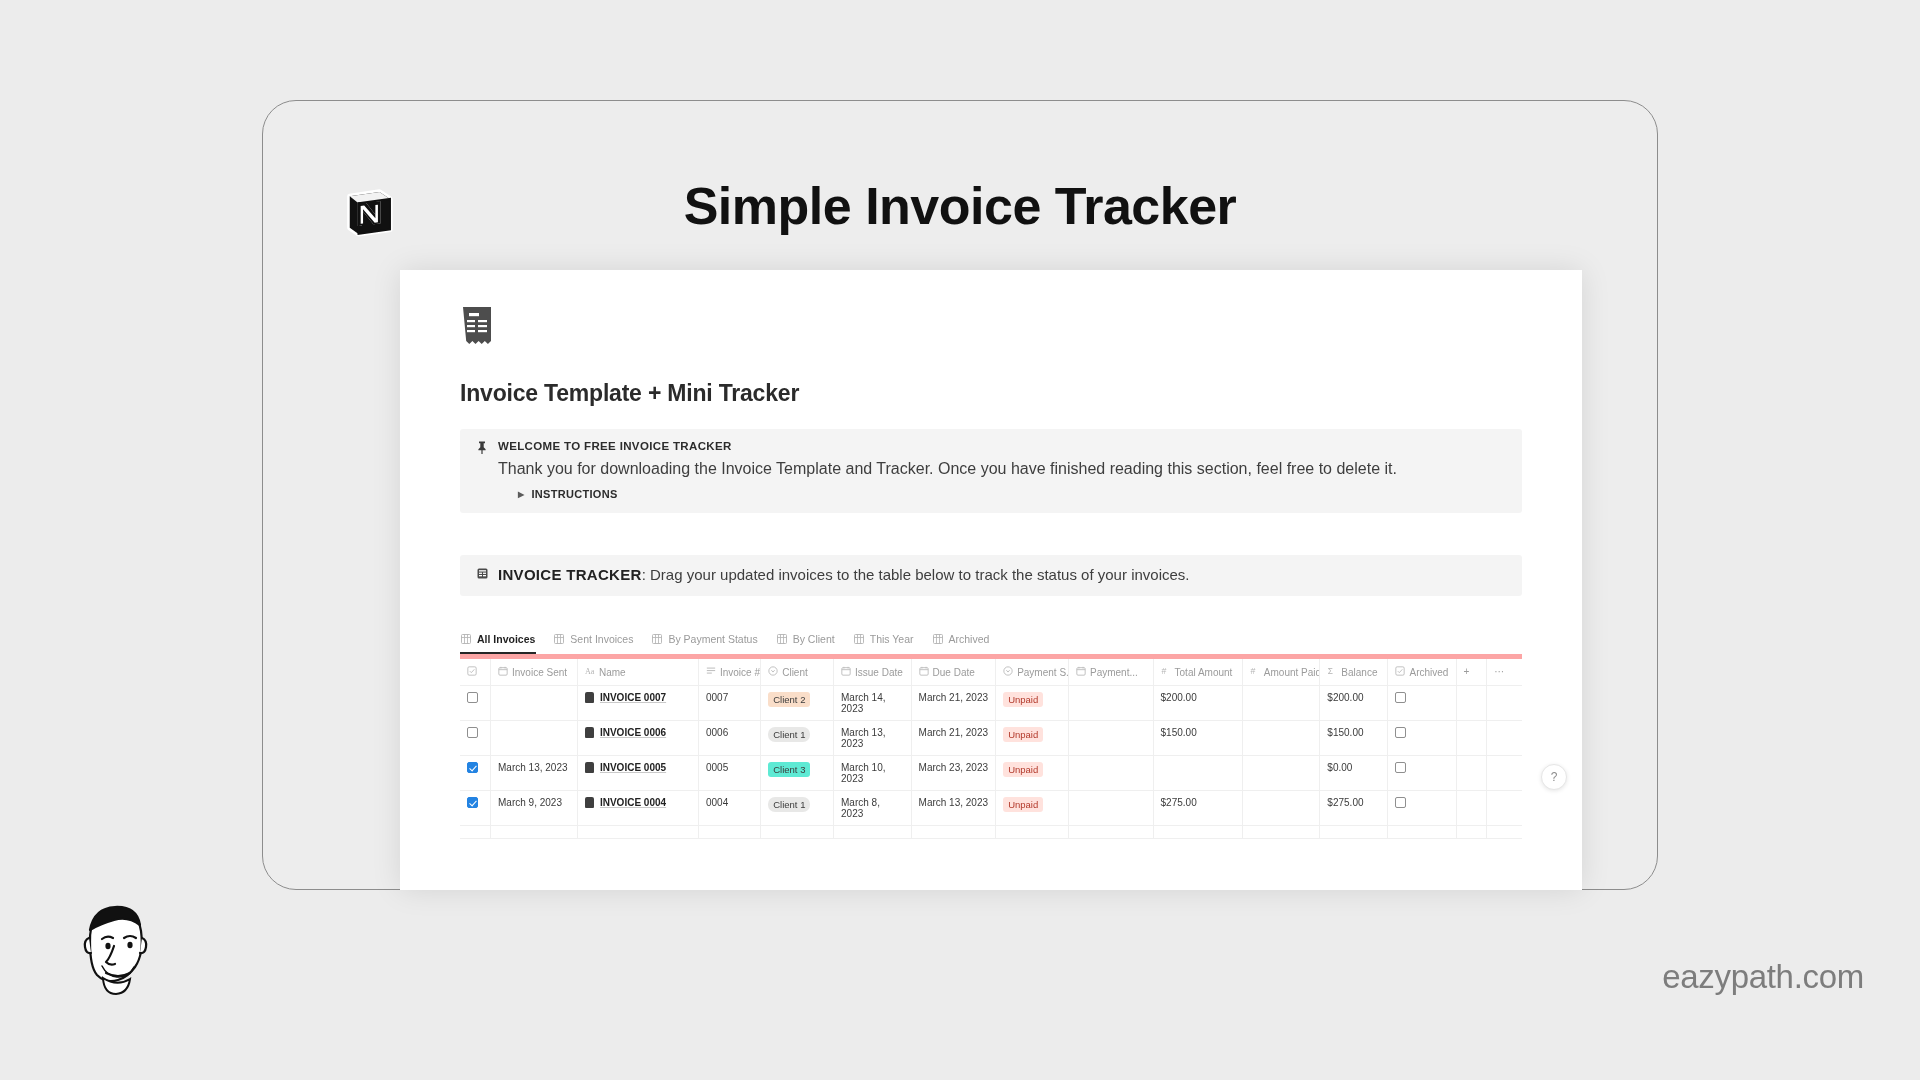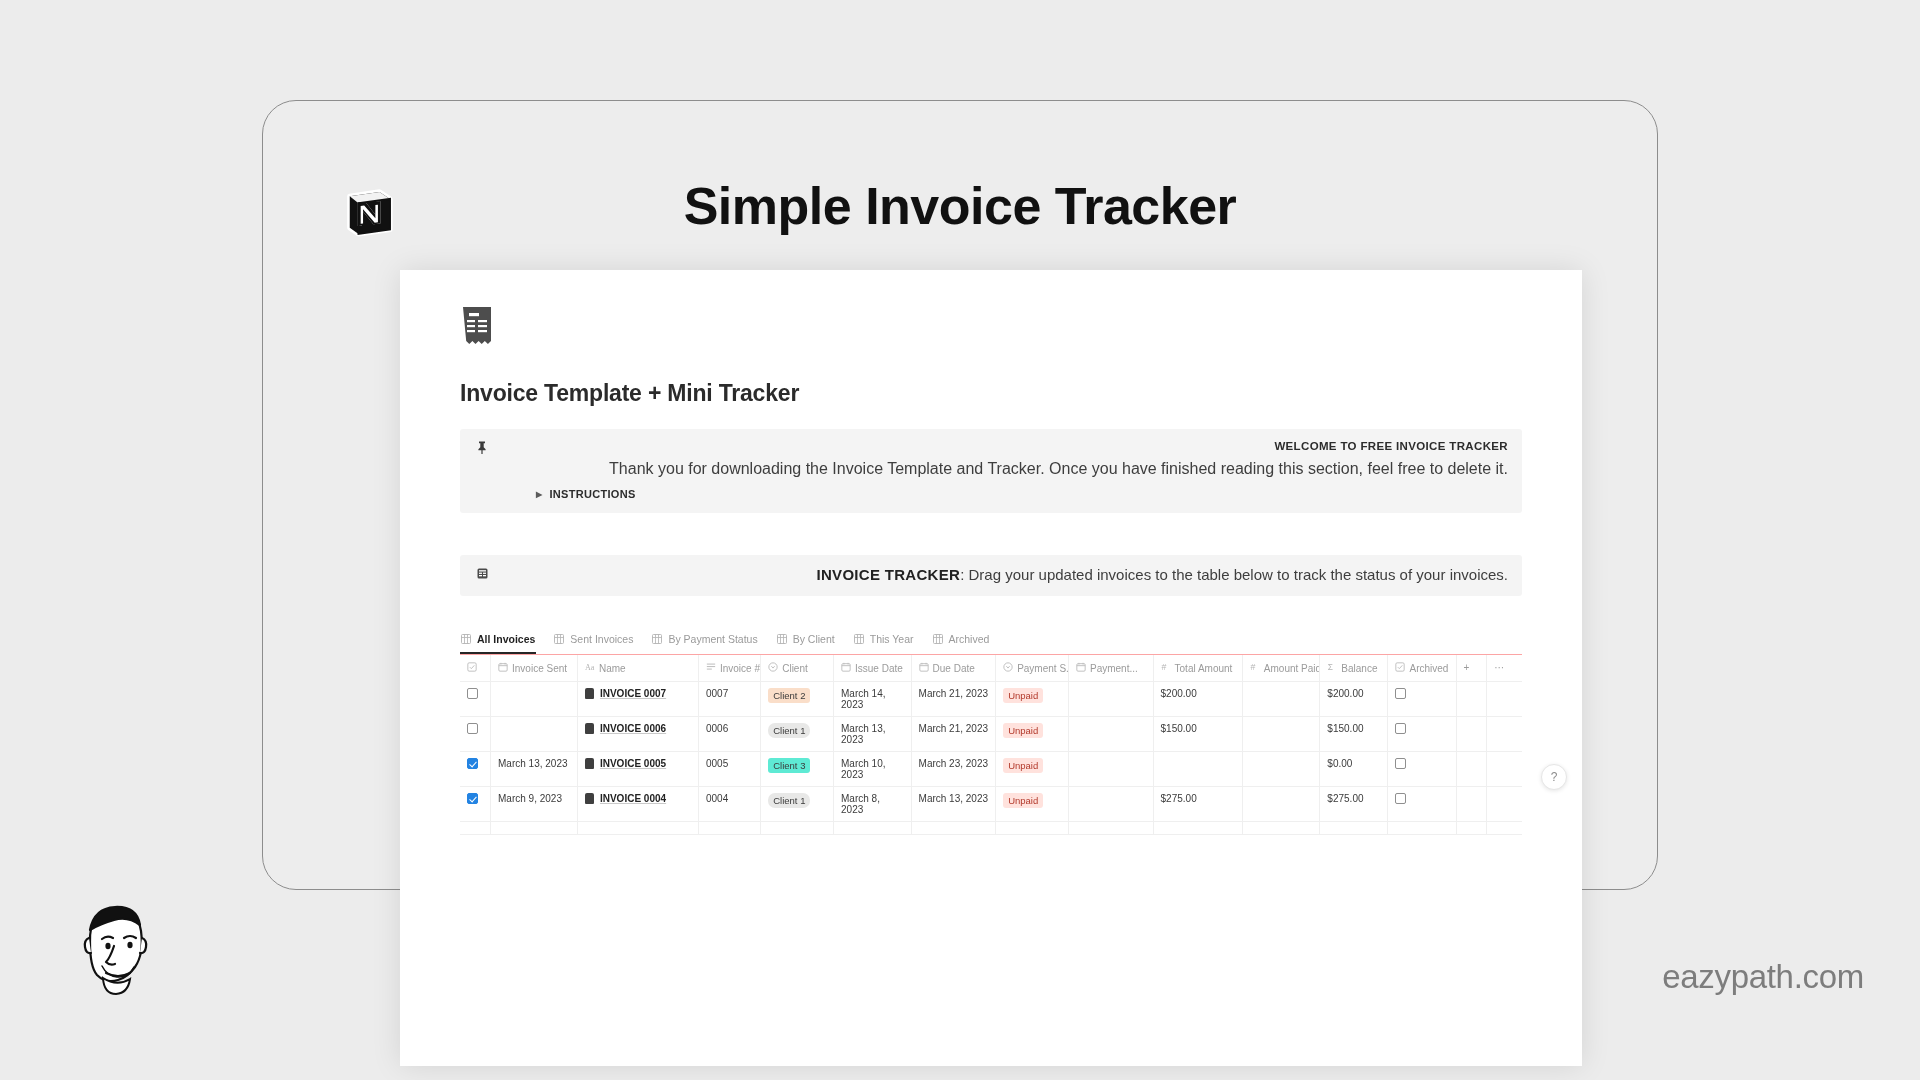--- a/index.html
+++ b/index.html
@@ -34,44 +34,43 @@
     position: absolute; left: 0; right: 0; top: 176px;
     text-align: center;
     font-size: 52px; font-weight: bold; color: #111;
     letter-spacing: -0.5px;
   }
 
   
   .notion-page {
     position: absolute;
     left: 400px; top: 270px;
-    width: 1182px; height: 796px;
+    width: 1182px; height: 620px;
     background: #ffffff;
     box-shadow: 0 0 28px rgba(0,0,0,0.10);
     overflow: hidden;
     padding: 20px 60px 0 60px;
   }
 
   .doc-icon { width: 34px; height: 40px; margin-top: 16px; margin-bottom: 34px; }
   .doc-icon svg { display:block; }
 
   .doc-title {
     font-size: 23px; font-weight: bold; color: #2b2b2b;
     margin-bottom: 22px; letter-spacing: -0.2px;
   }
 
   
   .callout {
     background: #f4f4f4;
     border-radius: 3px;
     padding: 11px 14px 13px 14px;
     display: flex;
-    gap: 26px;
+    gap: 8px;
     margin-bottom: 12px;
-    text-align: right;
   }
   .callout .cico { flex: 0 0 16px; font-size: 13px; line-height: 16px; color: #3b3b3b; text-align:center; padding-top:1px; }
   .callout .cbody { flex: 1 1 auto; }
   .c-head {
     font-size: 11.5px; font-weight: 700; letter-spacing: 0.35px;
     color: #2c2c2c; margin-bottom: 5px;
   }
   .c-text { font-size: 16px; color: #3e3e3e; line-height: 1.45; }
   .c-toggle {
     font-size: 11px; color: #2c2c2c; letter-spacing: 0.3px;
@@ -86,21 +85,21 @@
   .plus-sm { font-size: 13px; color: #a5a5a5; }
 
   .callout.tracker { margin-top: 42px; margin-bottom: 0; align-items: flex-start; }
   .tracker-line { font-size: 15px; color: #3e3e3e; }
   .tracker-line b { font-weight: 700; color: #222; letter-spacing: 0.3px; }
 
   
   .db-tabs {
     display: flex; align-items: flex-end; gap: 17px;
     margin-top: 34px;
-    border-bottom: 1px solid #fca5a5;
+    border-bottom: 5px solid #fca5a5;
   }
   .db-tab {
     display: flex; align-items: center; gap: 5px;
     font-size: 10.5px; color: #9a9a9a;
     padding: 3px 1px 7px 1px;
     border-bottom: 2px solid transparent;
     white-space: nowrap;
   }
   .db-tab.active { color: #1f1f1f; font-weight: 700; border-bottom-color: #262626; }
   .tico { width:11px; height:11px; display:inline-block; opacity:.75; }

